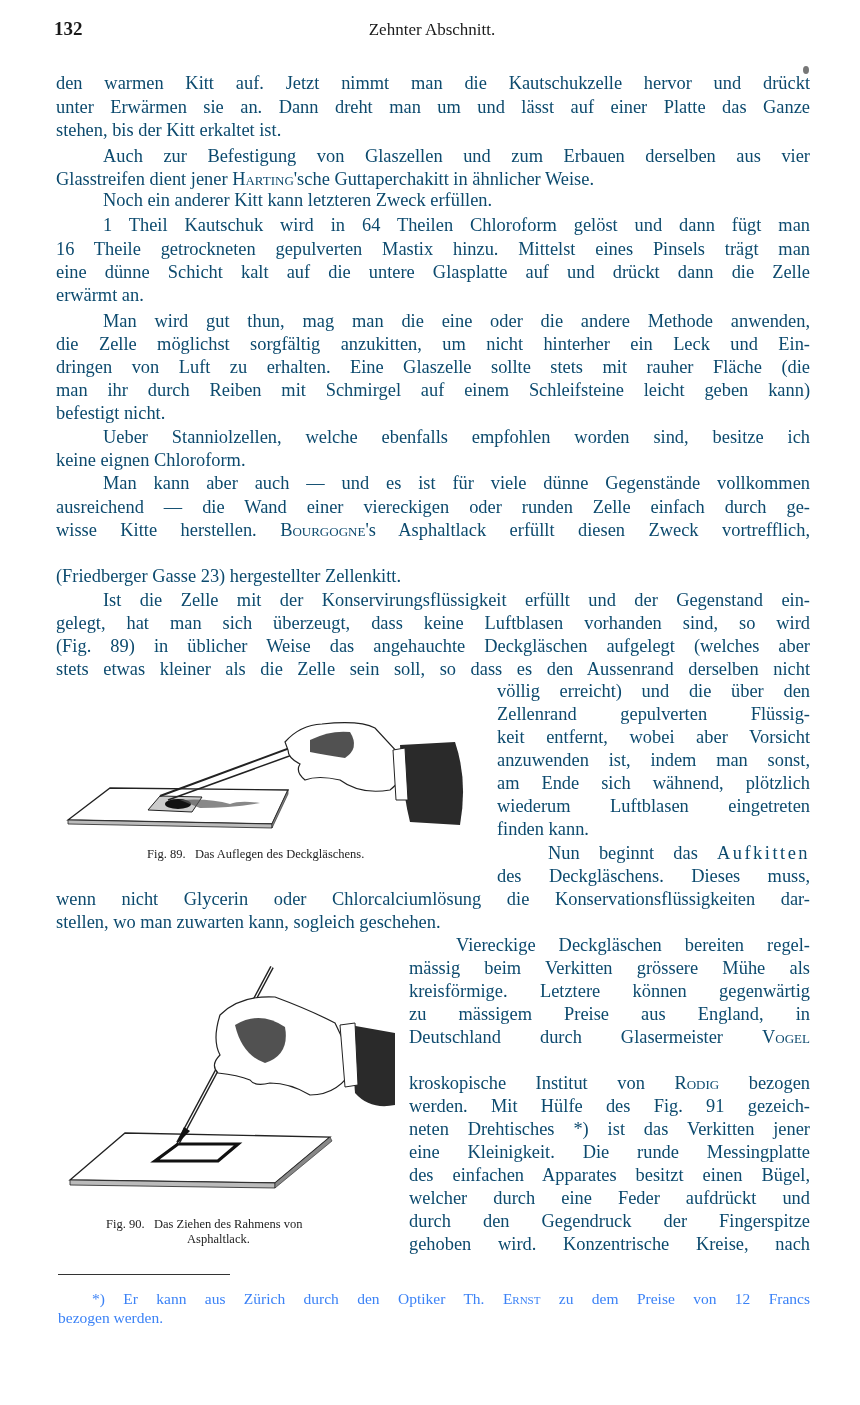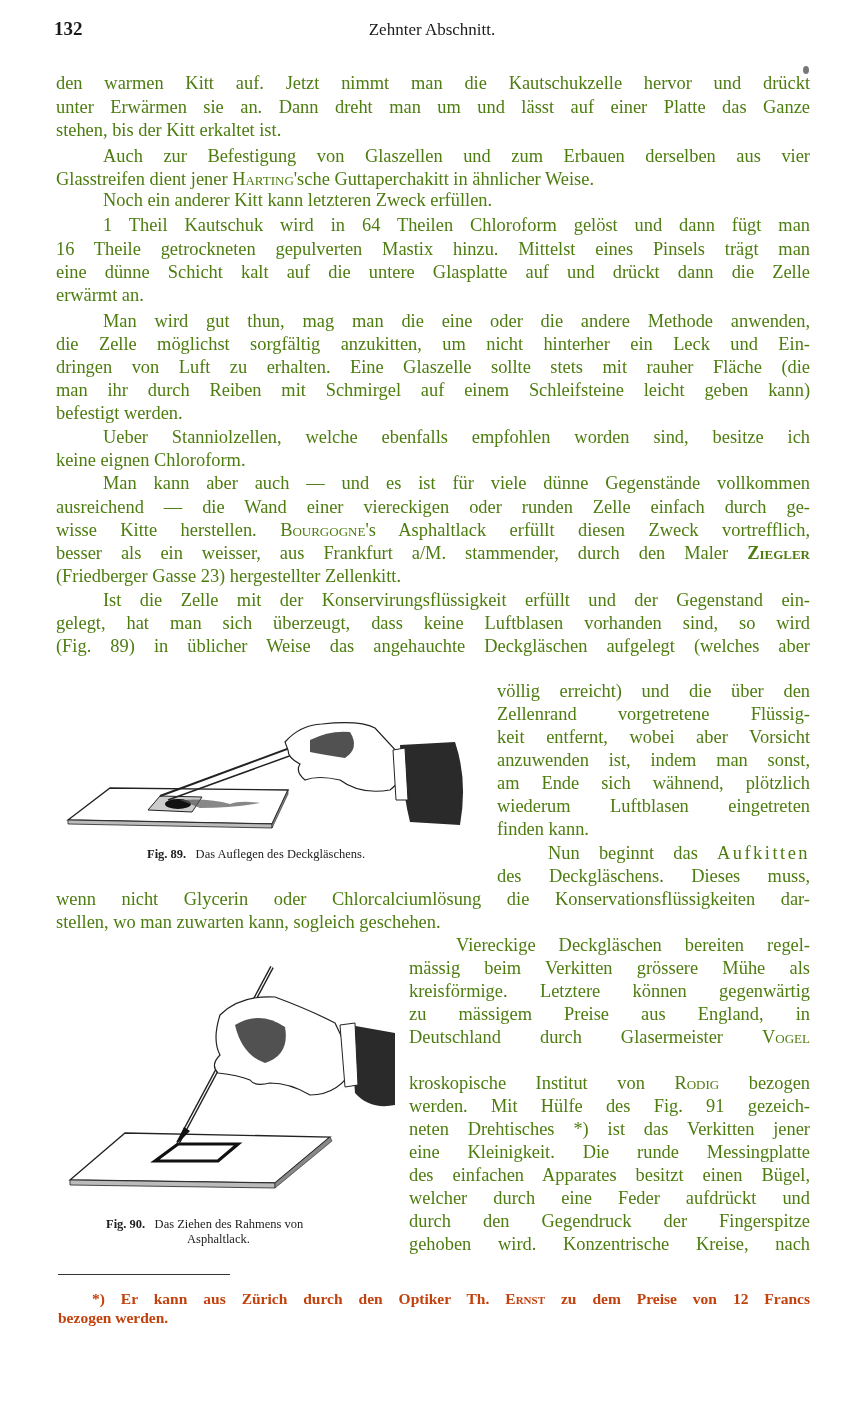--- a/index.html
+++ b/index.html
@@ -5,34 +5,34 @@
   html, body { margin: 0; padding: 0; background: #ffffff; }
   body { width: 860px; height: 1405px; position: relative; overflow: hidden;
          font-family: "DejaVu Serif", "Liberation Serif", serif; color: #1a1a1a; }
   .page { position: absolute; left: 0; top: 0; width: 860px; height: 1405px; }
   .header { position: absolute; top: 18px; left: 54px; width: 756px; height: 30px; }
   .page-number { position: absolute; left: 0; top: 0; font-size: 19px; font-weight: bold;
                  font-family: "Liberation Serif", serif; }
   .running-head { position: absolute; left: 0; right: 0; top: 2px; text-align: center; font-size: 17px;
                   font-family: "Liberation Serif", serif; }
   .line { position: absolute; font-family: "Liberation Serif", serif; font-size: 18.4px;
-          white-space: nowrap; line-height: 22px; color: #4d7c0f; }
+          white-space: nowrap; line-height: 22px; color: #0c4a6e; }
   .full { left: 56px; width: 754px; text-align: justify; text-align-last: justify; }
   .full.last { text-align-last: left; }
   .indent { text-indent: 47px; }
   .right { left: 497px; width: 313px; text-align: justify; text-align-last: justify; }
   .right.last { text-align-last: left; }
   .right2 { left: 409px; width: 401px; text-align: justify; text-align-last: justify; }
   .sc { font-variant: small-caps; }
   .spaced { letter-spacing: 2.5px; }
   .fig { position: absolute; }
   .caption { position: absolute; font-family: "Liberation Serif", serif; font-size: 12.5px; white-space: nowrap; color:#222; }
-  .caption b { font-weight: bold; }
+  .caption b { font-weight: normal; }
   .rule { position: absolute; left: 58px; top: 1274px; width: 172px; height: 1px; background: #333; }
-  .foot { position: absolute; font-family: "Liberation Serif", serif; font-size: 15.5px; white-space: nowrap; color: #c2410c; font-weight: bold; }
+  .foot { position: absolute; font-family: "Liberation Serif", serif; font-size: 15.5px; white-space: nowrap; color: #3b82f6; }
   .speck { position: absolute; border-radius: 50%; background: #777; }
 </style>
 </head>
 <body>
 
 <div class="page">
 
   <div class="header">
     <span class="page-number">132</span>
     <div class="running-head">Zehnter Abschnitt.</div>
@@ -47,31 +47,31 @@
   <div class="line full last" style="top:168px"><span>Glasstreifen dient jener </span><span class="sc">Harting</span><span>'sche Guttaperchakitt in ähnlicher Weise.</span></div>
   <div class="line full last indent" style="top:189px">Noch ein anderer Kitt kann letzteren Zweck erfüllen.</div>
   <div class="line full indent" style="top:214px">1 Theil Kautschuk wird in 64 Theilen Chloroform gelöst und dann fügt man</div>
   <div class="line full" style="top:238px">16 Theile getrockneten gepulverten Mastix hinzu.  Mittelst eines Pinsels trägt man</div>
   <div class="line full" style="top:261px">eine dünne Schicht kalt auf die untere Glasplatte auf und drückt dann die Zelle</div>
   <div class="line full last" style="top:284px">erwärmt an.</div>
   <div class="line full indent" style="top:310px">Man wird gut thun, mag man die eine oder die andere Methode anwenden,</div>
   <div class="line full" style="top:333px">die Zelle möglichst sorgfältig anzukitten, um nicht hinterher ein Leck und Ein-</div>
   <div class="line full" style="top:356px">dringen von Luft zu erhalten.  Eine Glaszelle sollte stets mit rauher Fläche (die</div>
   <div class="line full" style="top:379px">man ihr durch Reiben mit Schmirgel auf einem Schleifsteine leicht geben kann)</div>
-  <div class="line full last" style="top:402px">befestigt werden.</div>
+  <div class="line full last" style="top:402px">befestigt nicht.</div>
   <div class="line full indent" style="top:426px">Ueber Stanniolzellen, welche ebenfalls empfohlen worden sind, besitze ich</div>
   <div class="line full last" style="top:449px">keine eignen Chloroform.</div>
   <div class="line full indent" style="top:472px">Man kann aber auch — und es ist für viele dünne Gegenstände vollkommen</div>
   <div class="line full" style="top:496px">ausreichend — die Wand einer viereckigen oder runden Zelle einfach durch ge-</div>
   <div class="line full" style="top:519px"><span>wisse Kitte herstellen. </span><span class="sc">Bourgogne</span><span>'s Asphaltlack erfüllt diesen Zweck vortrefflich,</span></div>
-  <div class="line full" style="top:542px"><span>besser als ein weisser, aus Frankfurt a/M. stammender, durch den Maler </span><span class="sc" style="font-weight:bold">Ziegler</span></div>
   <div class="line full last" style="top:565px">(Friedberger Gasse 23) hergestellter Zellenkitt.</div>
   <div class="line full indent" style="top:589px">Ist die Zelle mit der Konservirungsflüssigkeit erfüllt und der Gegenstand ein-</div>
   <div class="line full" style="top:612px">gelegt, hat man sich überzeugt, dass keine Luftblasen vorhanden sind, so wird</div>
   <div class="line full" style="top:635px">(Fig. 89) in üblicher Weise das angehauchte Deckgläschen aufgelegt (welches aber</div>
+  <div class="line full" style="top:658px">stets etwas kleiner als die Zelle sein soll, so dass es den Aussenrand derselben nicht</div>
 
   <svg class="fig" style="left:60px;top:700px" width="420" height="135" viewBox="0 0 420 135">
     <g>
       <polygon points="8,120 50,88 228,90 212,124" fill="#fff" stroke="#222" stroke-width="1.3"></polygon>
       <polygon points="8,120 212,124 212,128 8,124" fill="#bbb" stroke="#222" stroke-width="0.8"></polygon>
       <polygon points="212,124 228,90 228,94 212,128" fill="#888" stroke="#222" stroke-width="0.6"></polygon>
     </g>
     <g>
       <polygon points="88,110 100,96 142,97 132,112" fill="#ccc" stroke="#222" stroke-width="1"></polygon>
       <ellipse cx="118" cy="104" rx="13" ry="5" fill="#111"></ellipse>
@@ -84,21 +84,21 @@
     <g>
       <path d="M225 42 Q240 25 262 24 Q300 20 315 28 L340 55 Q345 80 330 90 Q300 95 280 80 Q258 75 245 80 Q235 72 240 64 Q228 58 228 50 Z" fill="#fff" stroke="#222" stroke-width="1.2"></path>
       <path d="M250 40 Q270 30 290 32 Q300 48 285 58 Q265 55 250 52 Z" fill="#333" opacity="0.85"></path>
       <path d="M340 45 L395 42 Q408 80 400 125 L350 122 Q342 90 340 45 Z" fill="#2a2a2a"></path>
       <path d="M333 50 L345 48 L348 100 L336 100 Z" fill="#fff" stroke="#222" stroke-width="1"></path>
     </g>
   </svg>
   <div class="caption" style="left:147px;top:847px"><b>Fig. 89.</b>&nbsp;&nbsp; <span>Das Auflegen des Deckgläschens.</span></div>
 
   <div class="line right" style="top:680px">völlig erreicht) und die über den</div>
-  <div class="line right" style="top:703px">Zellenrand vorgetretene Flüssig-</div>
+  <div class="line right" style="top:703px">Zellenrand gepulverten Flüssig-</div>
   <div class="line right" style="top:726px">keit entfernt, wobei aber Vorsicht</div>
   <div class="line right" style="top:749px">anzuwenden ist, indem man sonst,</div>
   <div class="line right" style="top:772px">am Ende sich wähnend, plötzlich</div>
   <div class="line right" style="top:795px">wiederum Luftblasen eingetreten</div>
   <div class="line right last" style="top:818px">finden kann.</div>
   <div class="line" style="top:842px;left:548px;width:262px;text-align:justify;text-align-last:justify"><span>Nun beginnt das </span><span class="spaced">Aufkitten</span></div>
   <div class="line right" style="top:865px">des Deckgläschens.  Dieses muss,</div>
 
   <div class="line full" style="top:888px">wenn nicht Glycerin oder Chlorcalciumlösung die Konservationsflüssigkeiten dar-</div>
   <div class="line full last" style="top:911px">stellen, wo man zuwarten kann, sogleich geschehen.</div>

